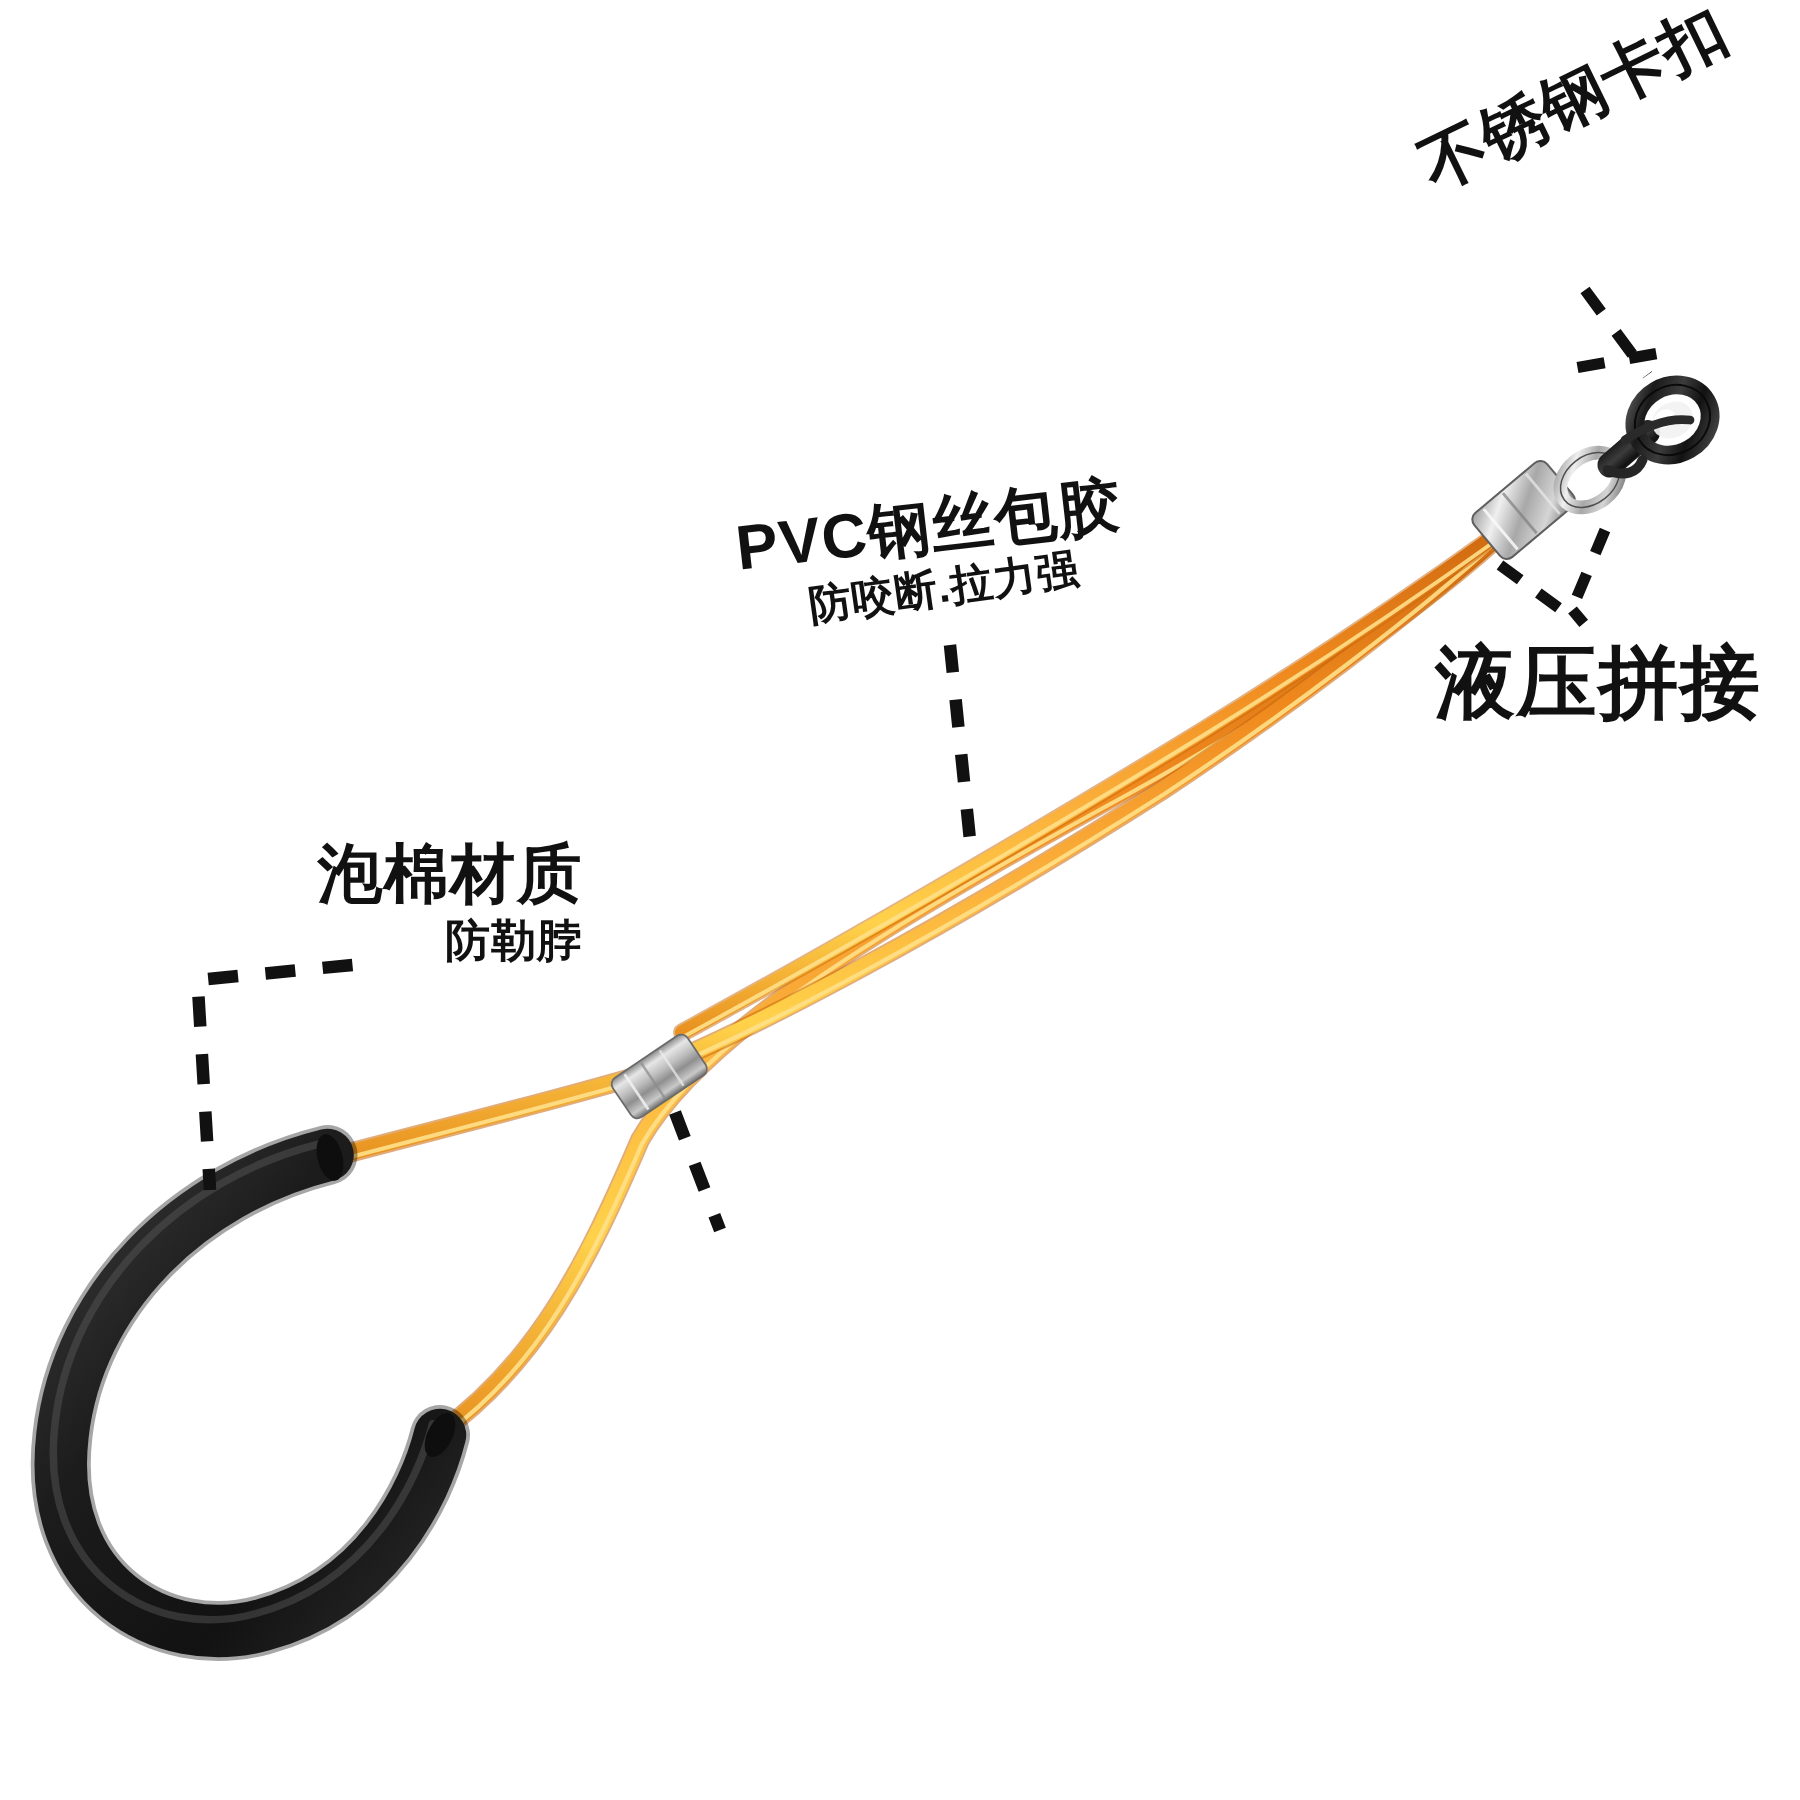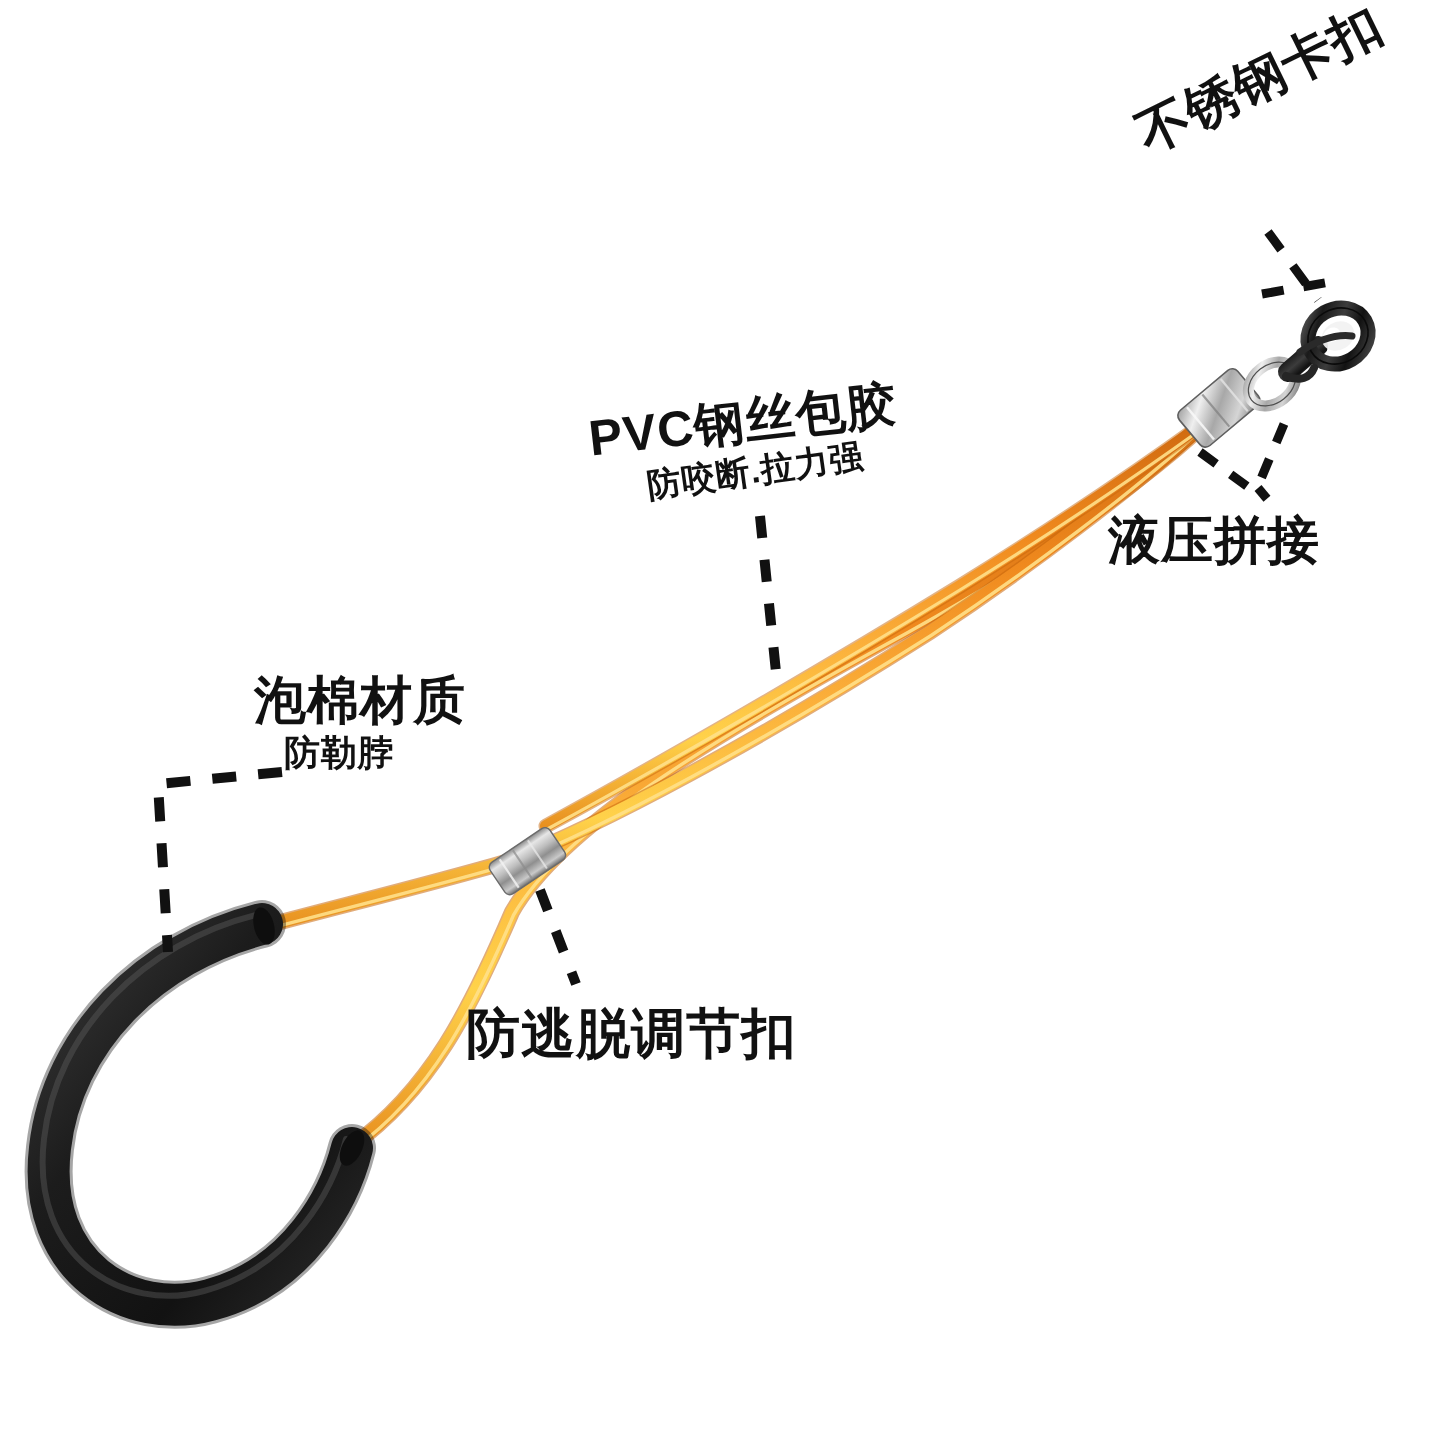--- a/index.html
+++ b/index.html
@@ -39,23 +39,23 @@
 
   
   #label-clasp {
     left: 1128px;
     top: 112px;
     font-size: 52px;
     transform: rotate(-26deg);
     transform-origin: left top;
   }
   #label-splice {
-    left: 1108px;
+    left: 1148px;
     top: 512px;
-    font-size: 52px;
+    font-size: 64px;
   }
   #label-pvc-wrap {
     left: 586px;
     top: 412px;
     transform: rotate(-6.5deg);
     transform-origin: left top;
   }
   #label-pvc-main {
     position: static;
     font-size: 50px;
@@ -66,21 +66,21 @@
     font-size: 34px;
     display: block;
     margin-top: 8px;
     margin-left: 52px;
     transform: rotate(-1.5deg);
     transform-origin: left top;
   }
   #label-foam-wrap {
     left: 254px;
     top: 672px;
-    text-align: left;
+    text-align: right;
   }
   #label-foam-l1 {
     position: static;
     display: block;
     font-size: 52px;
   }
   #label-foam-l2 {
     position: static;
     display: block;
     font-size: 36px;
@@ -222,15 +222,14 @@
   <div class="label" id="label-pvc-wrap">
     <span class="label" id="label-pvc-main">PVC钢丝包胶</span>
     <span class="label sub" id="label-pvc-sub">防咬断.拉力强</span>
   </div>
 
   <div class="label" id="label-foam-wrap">
     <span class="label" id="label-foam-l1">泡棉材质</span>
     <span class="label" id="label-foam-l2">防勒脖</span>
   </div>
 
-  <div class="label" id="label-buckle">防逃脱调节扣</div>
 
 </div>
 
 </body></html>

